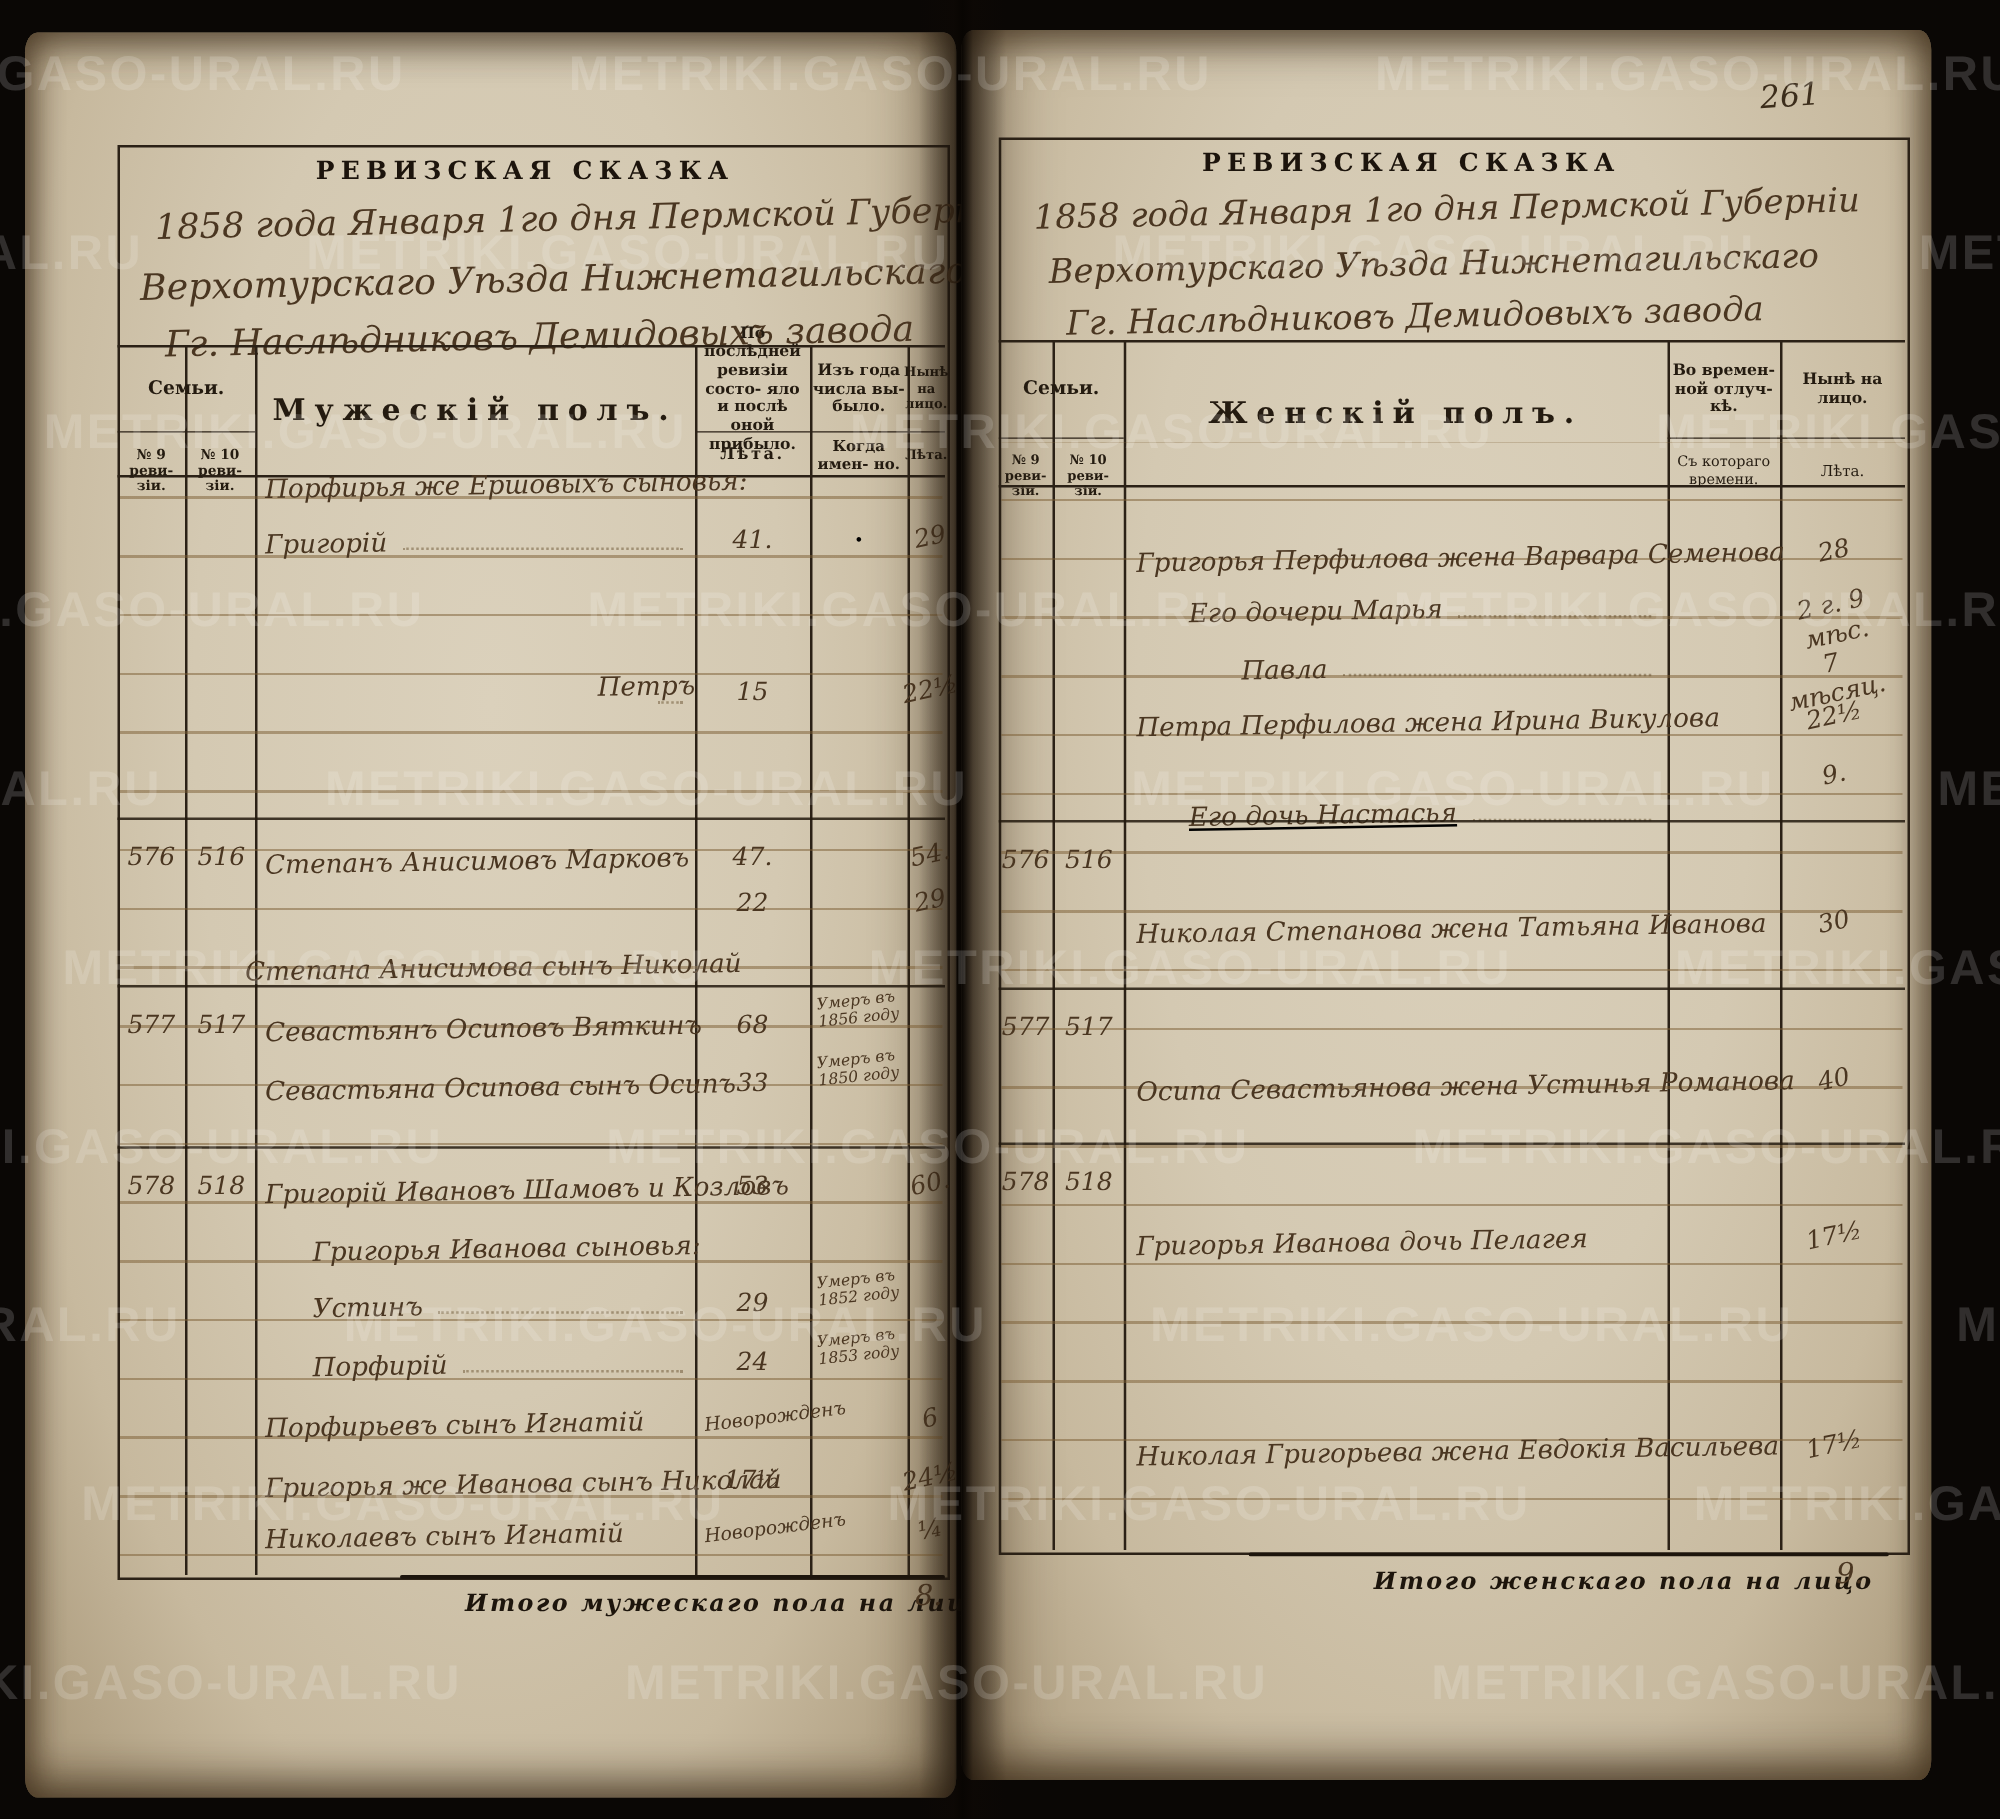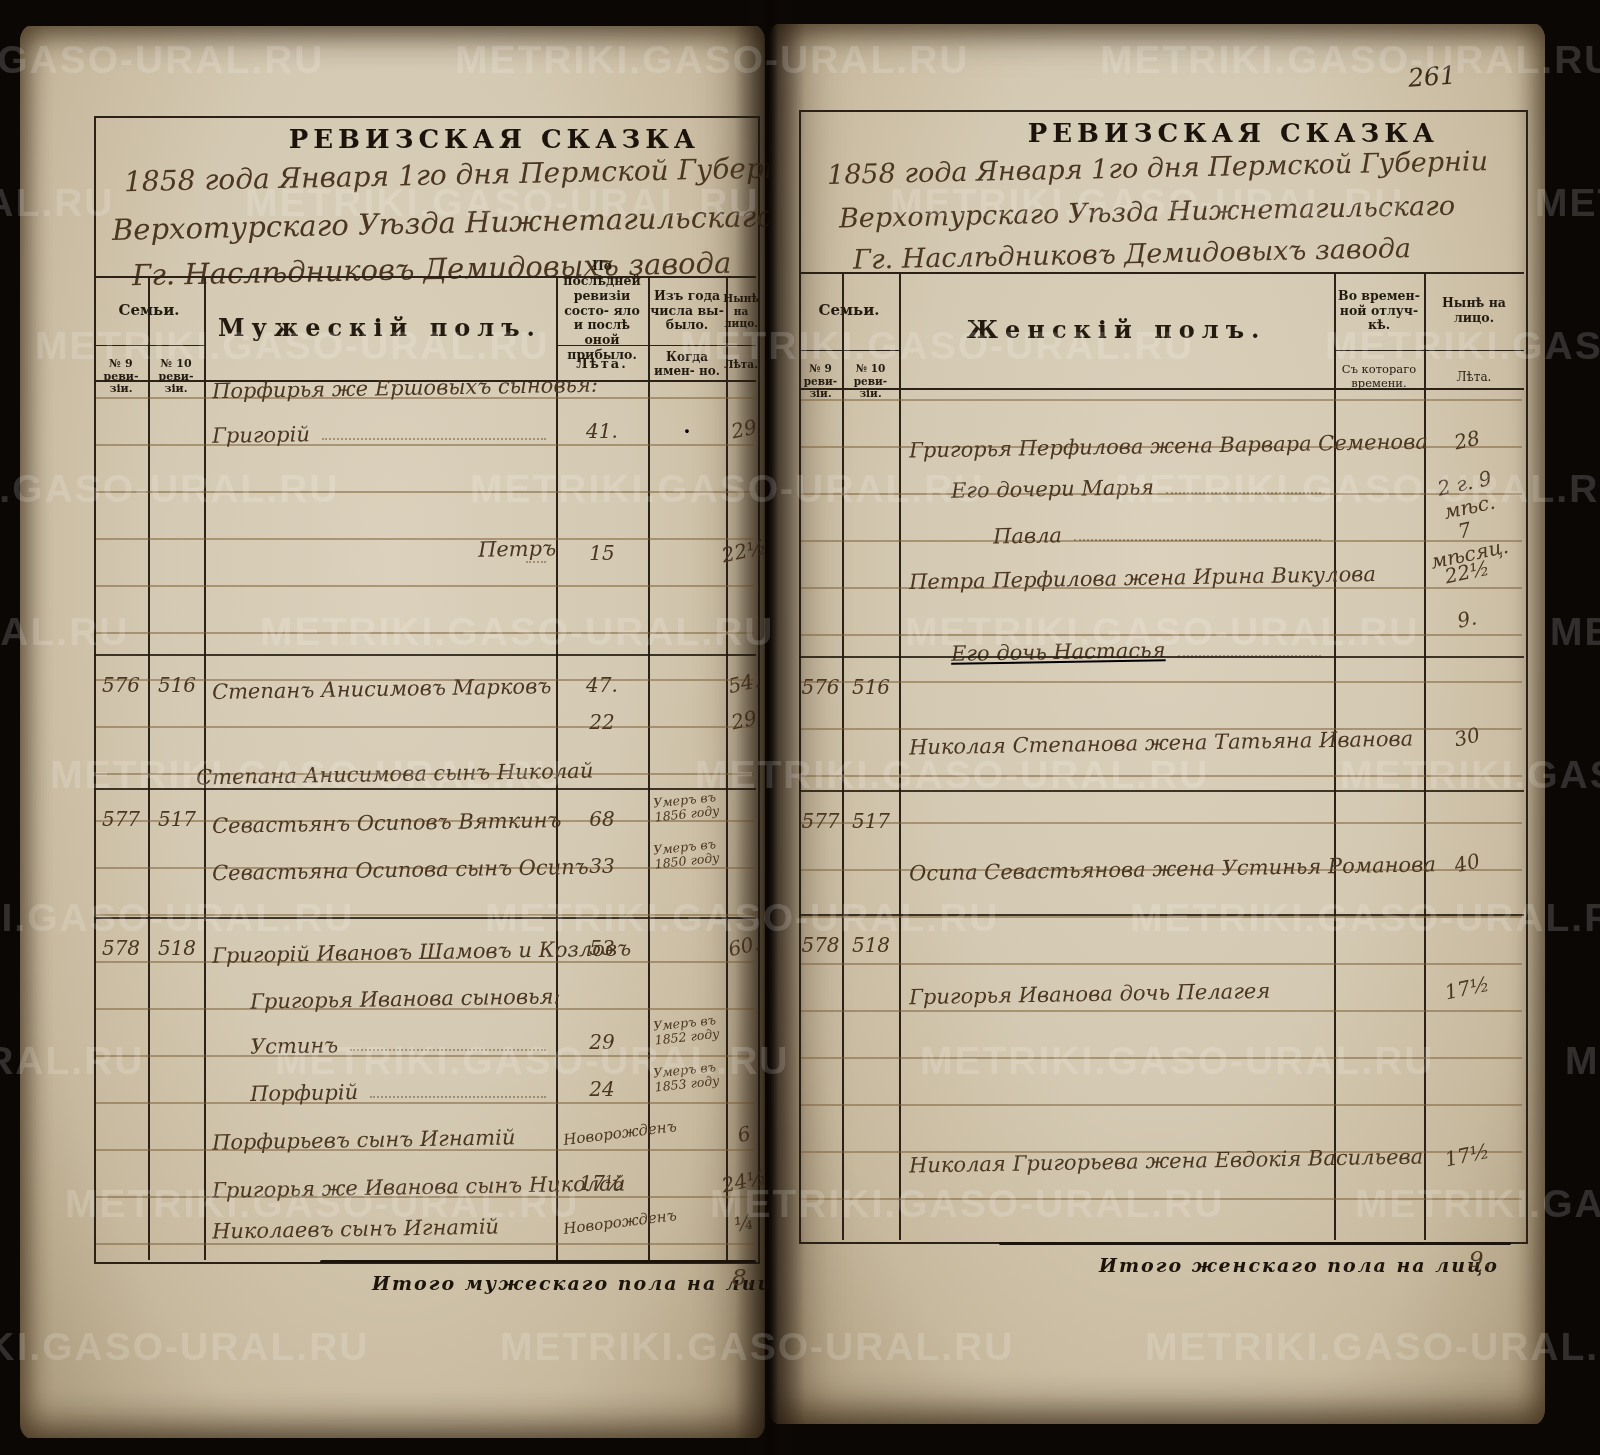--- a/index.html
+++ b/index.html
@@ -14,21 +14,21 @@
              inset 0 14px 24px rgba(45,28,10,.35), inset 0 -18px 30px rgba(45,28,10,.38);}
   .gutter{position:absolute;top:0;height:1455px;left:735px;width:70px;z-index:6;pointer-events:none;
         background:linear-gradient(to right, rgba(15,9,4,0) 0%, rgba(15,9,4,.45) 40%, rgba(8,5,2,.95) 50%, rgba(15,9,4,.45) 62%, rgba(15,9,4,0) 100%);}
   .frame{position:absolute;border:2px solid #2b2116;}
   .vline{position:absolute;width:2px;background:#2b2116;}
   .hline{position:absolute;height:2px;background:#2b2116;}
   .sepline{position:absolute;height:2px;background:#231a0e;opacity:.85;}
   .ruled{position:absolute;background:repeating-linear-gradient(to bottom, rgba(0,0,0,0) 0px, rgba(0,0,0,0) 45px,
          rgba(122,92,50,.50) 45px, rgba(122,92,50,.50) 47px);}
   .print{color:#211910;}
-  .doc-title{position:absolute;text-align:right;font-weight:bold;font-size:26px;letter-spacing:5px;color:#1c140c;}
+  .doc-title{position:absolute;text-align:center;font-weight:bold;font-size:20px;letter-spacing:5px;color:#1c140c;}
   .hdr-cell{position:absolute;display:flex;align-items:center;justify-content:center;text-align:center;
             font-weight:bold;color:#241b10;line-height:1.18;}
   .script{font-family:"DejaVu Serif","Liberation Serif",serif;font-style:italic;color:#4a3621;}
   .script-line{position:absolute;font-size:27px;white-space:nowrap;transform:rotate(-1.2deg);}
   .cell{position:absolute;display:flex;align-items:flex-end;white-space:nowrap;}
   .cell .nm{font-size:21px;}
   .cell .leader{flex:1;border-bottom:2px dotted rgba(95,70,38,.45);margin:0 10px 7px 12px;min-width:20px;}
   .num-cell{position:absolute;font-size:20px;text-align:center;}
   .now-val{transform:rotate(-12deg);}
   .note{position:absolute;font-size:12.5px;line-height:1.15;text-align:left;transform:rotate(-6deg);}

